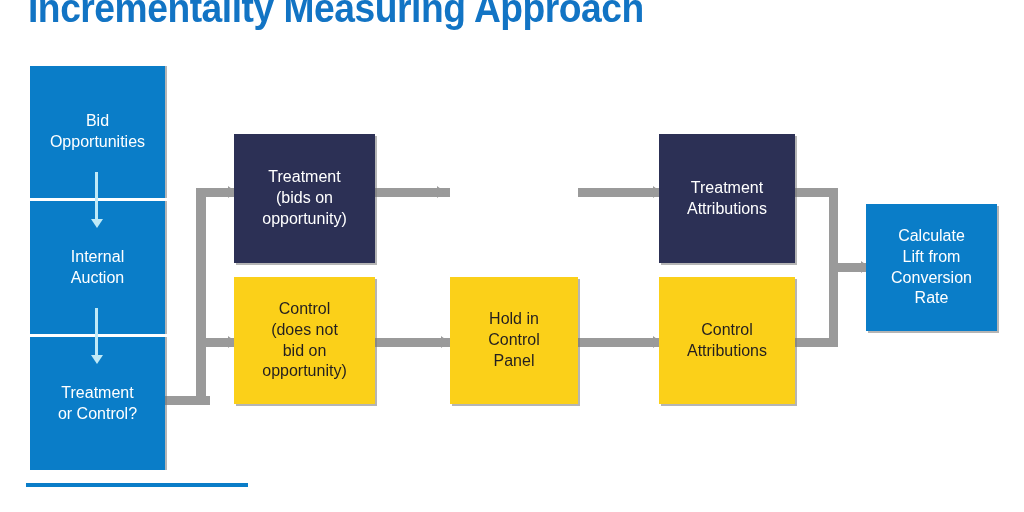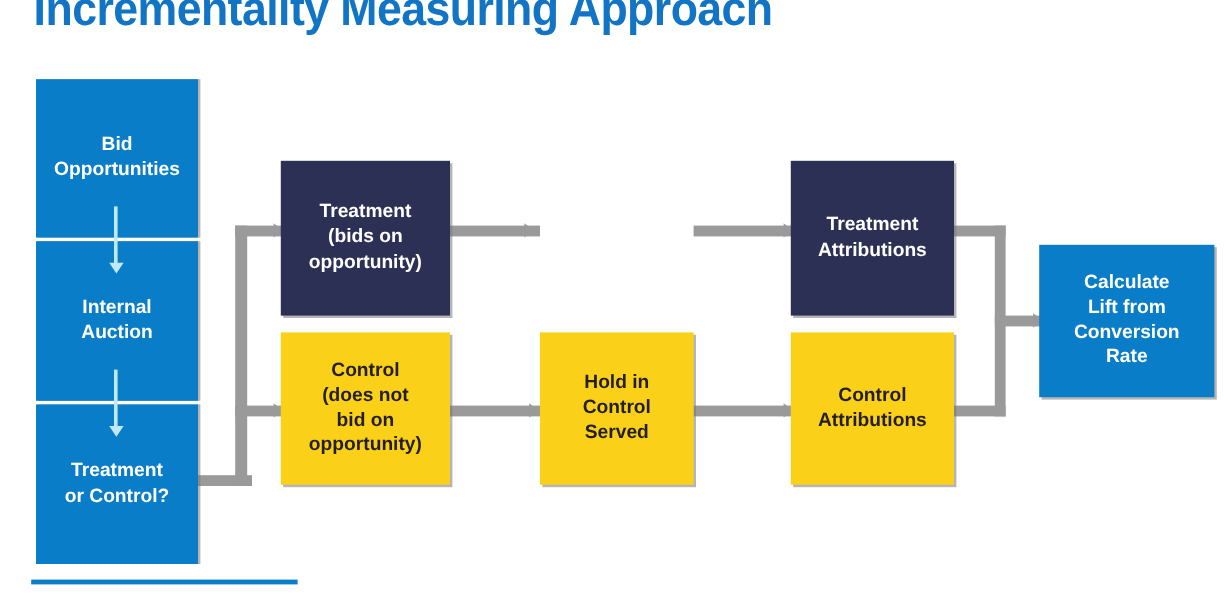--- a/index.html
+++ b/index.html
@@ -22,21 +22,20 @@
 
   
   .box{
     position:absolute;
     box-sizing:border-box;
     display:flex;align-items:center;justify-content:center;
     text-align:center;
     font-size:16px;line-height:1.3;
     padding:4px 6px;
     box-shadow:2px 2px 0 0 rgba(120,120,120,0.55);
-    font-weight:bold;
   }
   .box .lbl{display:block;width:100%;white-space:pre-line;}
   .blue{background:#0a7dc8;color:#ffffff;}
   .navy{background:#2c3055;color:#ffffff;}
   .yellow{background:#fbd019;color:#231f20;}
 
   
   .stackbox{box-shadow:2px 0 0 0 rgba(120,120,120,0.55);}
 
   
@@ -121,28 +120,28 @@
 
   <div class="box yellow" style="left:234px;top:277px;width:141px;height:127px;">
     <span class="lbl">Control
 (does not
 bid on
 opportunity)</span>
   </div>
   <div class="box yellow" style="left:450px;top:277px;width:128px;height:127px;">
     <span class="lbl">Hold in
 Control
-Served</span>
+Panel</span>
   </div>
   <div class="box yellow" style="left:659px;top:277px;width:136px;height:127px;">
     <span class="lbl">Control
 Attributions</span>
   </div>
 
-  <div class="box blue" style="left:866px;top:204px;width:146px;height:127px;">
+  <div class="box blue" style="left:866px;top:204px;width:131px;height:127px;">
     <span class="lbl">Calculate
 Lift from
 Conversion
 Rate</span>
   </div>
 
   <div class="footrule"></div>
   <div class="footnote"></div>
 
 </div>

